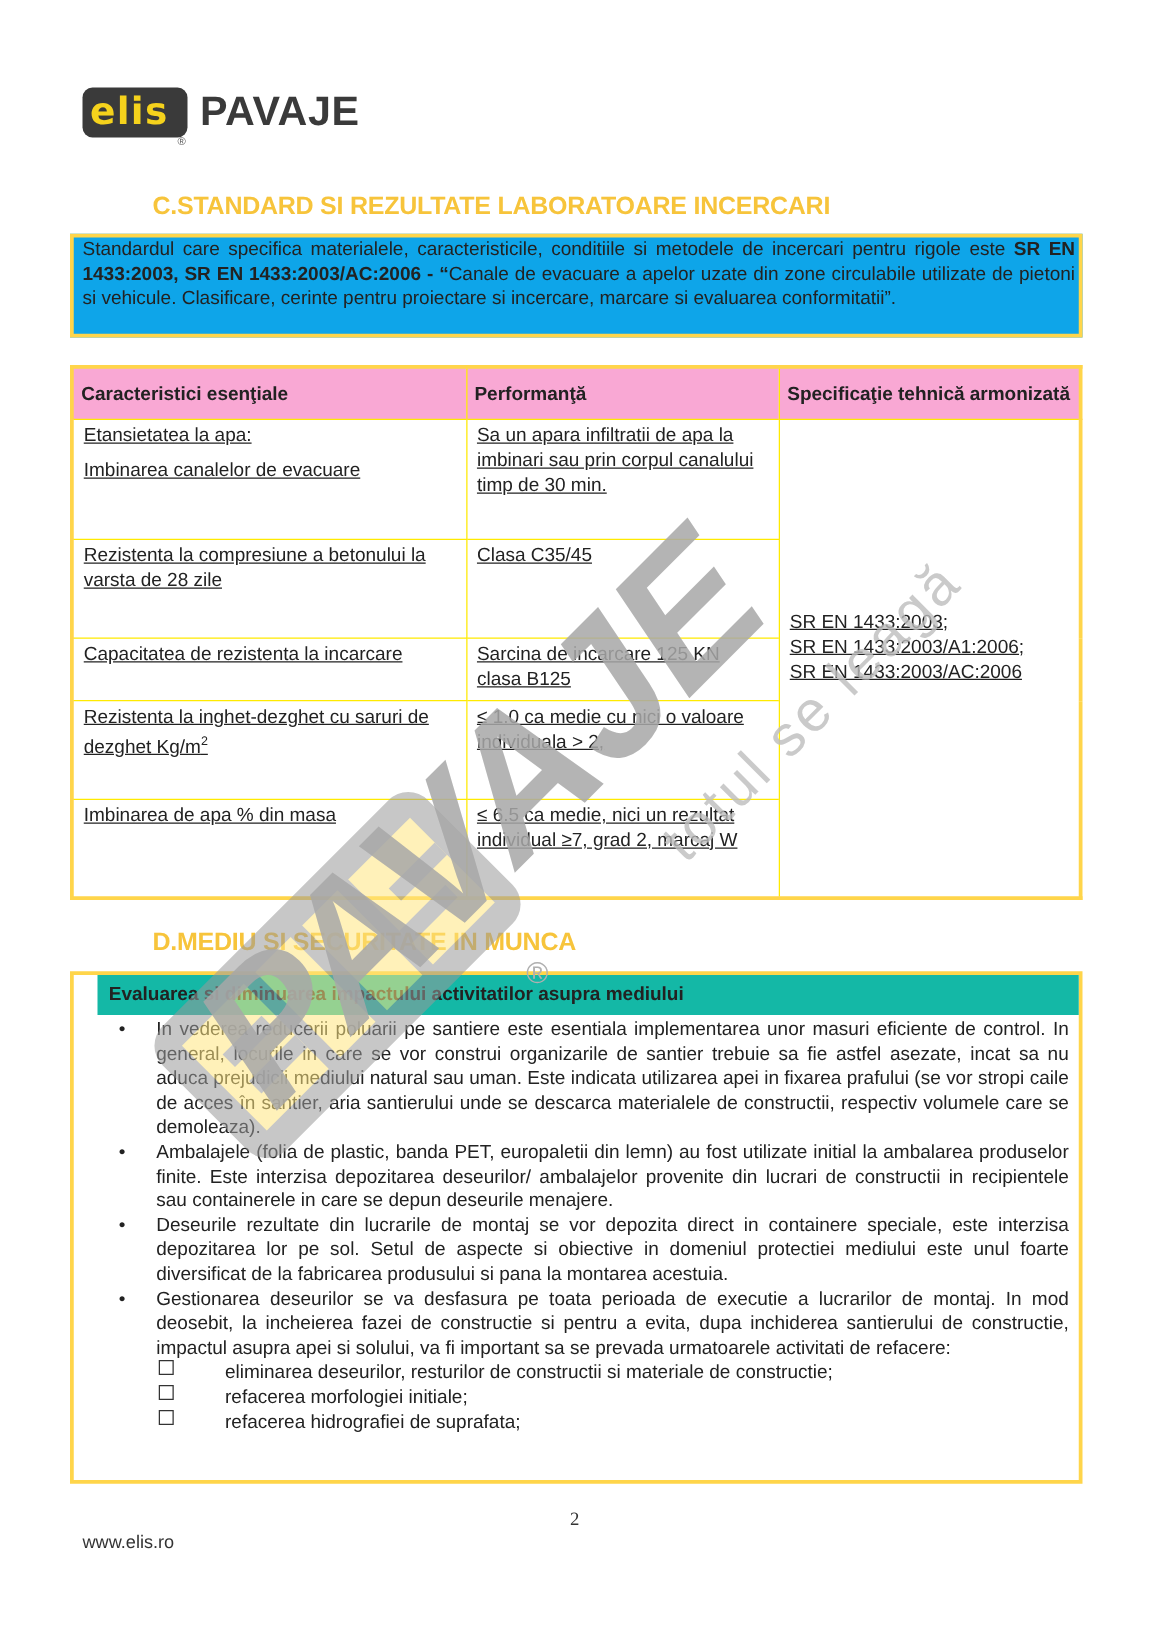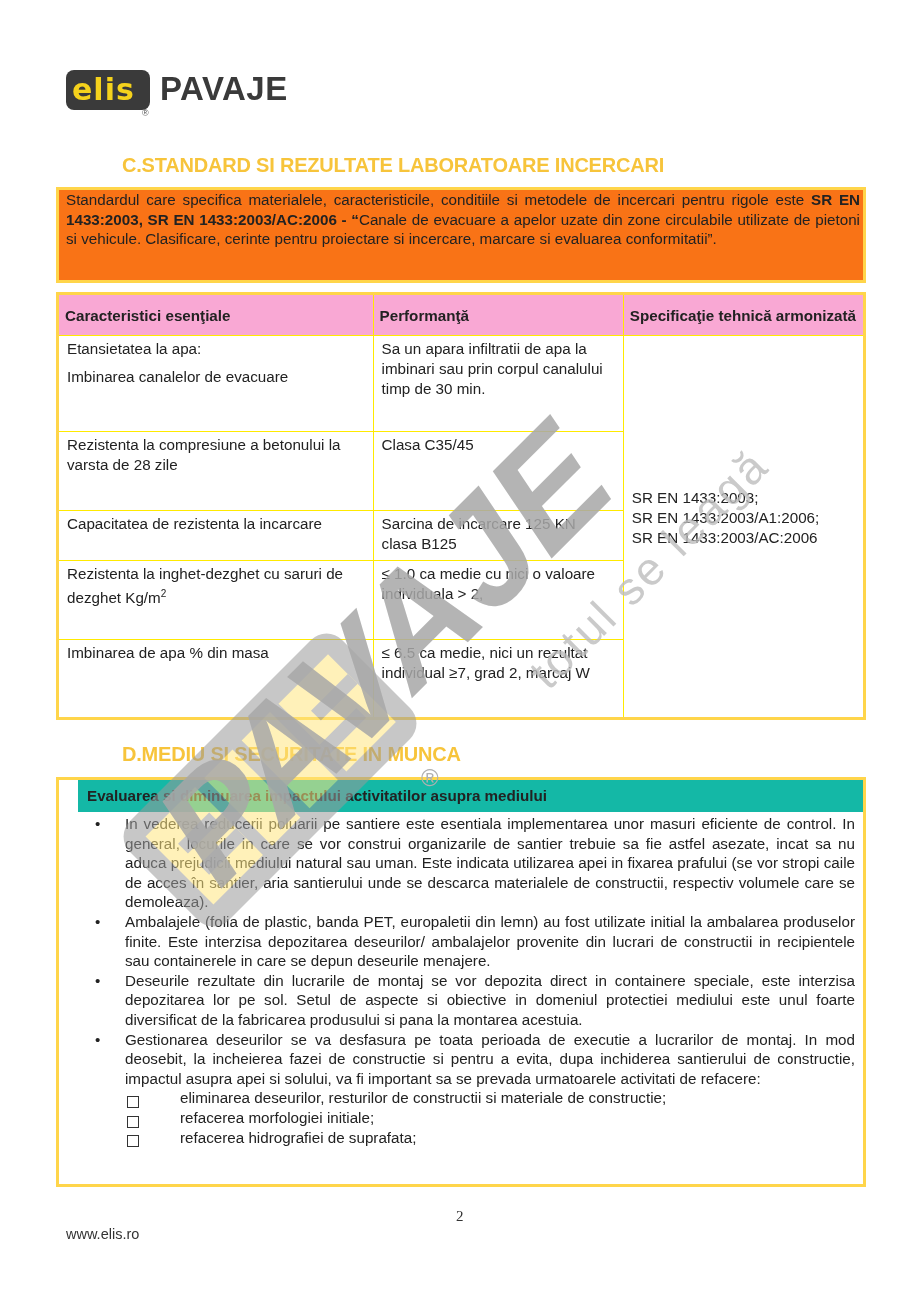--- a/index.html
+++ b/index.html
@@ -13,55 +13,55 @@
   .logo-letters { position: absolute; top: 13px; left: 6px; font-weight: bold; font-size: 30px; line-height: 30px; color: #f5d21c; letter-spacing: 1px; font-family: "DejaVu Sans", sans-serif; }
   .logo-reg { position: absolute; left: 76px; top: 46px; font-size: 9px; color: #555; }
   .logo-text { margin-left: 10px; font-weight: bold; font-size: 33px; color: #3a3a3a; letter-spacing: 0.5px; margin-top: 8px; }
 
   .section-title {
     position: absolute; left: 122px; font-weight: bold; font-size: 20px; color: #f7c43b;
     letter-spacing: -0.2px;
   }
   .intro-box {
     position: absolute; left: 56px; top: 187px; width: 794px; height: 75px;
-    background: #f97316; border: 3px solid #ffd54a; padding: 0 3px 15px 7px;
+    background: #0ea5e9; border: 3px solid #ffd54a; padding: 0 3px 2px 7px;
     font-size: 15.2px; line-height: 19.6px; text-align: justify; box-sizing: content-box;
   }
   .intro-box b { font-weight: bold; }
 
   .spec-table {
     position: absolute; left: 56px; top: 292px; width: 810px;
     border: 3px solid #ffd54a; border-collapse: collapse; font-size: 15.2px;
   }
   .spec-table th {
     background: #f9a8d4; font-weight: bold; height: 40px; padding: 0 6px;
     border-left: 1px solid #ffea00; text-align: left; line-height: 19px; font-size: 15.2px;
   }
   .spec-table td {
-    vertical-align: top; padding: 3px 8px 0 8px; border: 1px solid #ffea00; line-height: 20px;
+    vertical-align: top; padding: 3px 8px 0 8px; border: 1px solid #ffea00; line-height: 20px; text-decoration: underline;
   }
   .spec-table td.spec {
     vertical-align: middle; border-left: 1px solid #ffea00; padding-bottom: 20px;
   }
   .spec-table td p { margin: 0; }
   .spec-table td p + p { margin-top: 8px; }
 
   .env-box {
     position: absolute; left: 56px; top: 777px; width: 804px; height: 404px;
     border: 3px solid #ffd54a; box-sizing: content-box;
   }
   .env-header {
     background: #14b8a6; height: 32px; line-height: 32px; padding-left: 9px;
     font-weight: bold; font-size: 15.2px; margin-left: 19px;
   }
   .env-list { margin: 0; padding: 2px 8px 0 66px; font-size: 15.2px; line-height: 19.6px; text-align: justify; }
   .env-list li { list-style: none; position: relative; }
   .env-list li .bullet { position: absolute; left: -30px; top: 0; }
   .checks { margin: 0; padding: 0; }
-  .check-item { display: flex; align-items: flex-end; height: 19.6px; }
+  .check-item { display: flex; align-items: flex-start; height: 19.6px; }
   .checkbox { width: 12px; height: 12px; border: 1px solid #333; margin-left: 2px; box-sizing: border-box; }
   .check-label { margin-left: 41px; }
 
   .page-num { position: absolute; left: 456px; top: 1208px; font-family: "Liberation Serif", serif; font-size: 15px; color: #333; }
   .footer-url { position: absolute; left: 66px; top: 1226px; font-size: 14.5px; color: #333; }
 
   .watermark { position: absolute; left: 0; top: 0; width: 920px; height: 1300px; pointer-events: none; }
 </style>
 </head>
 <body>

